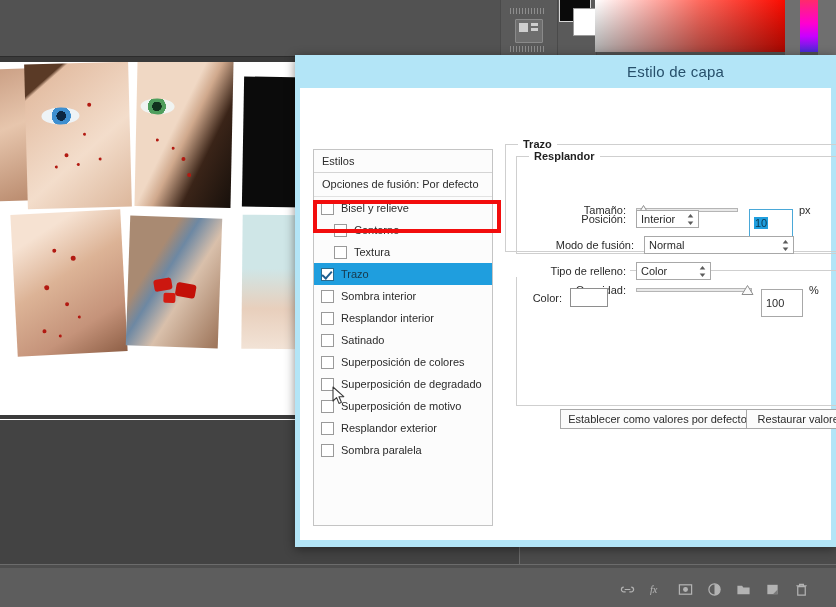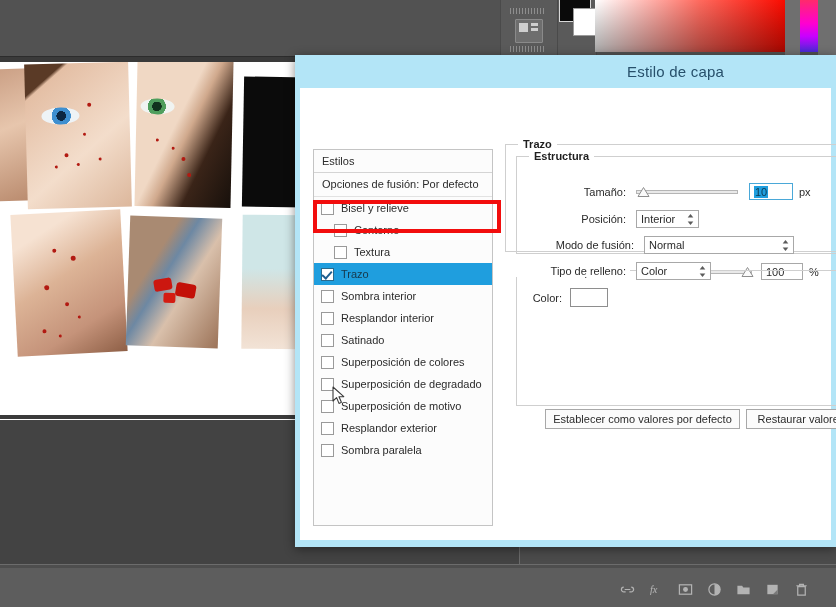--- a/index.html
+++ b/index.html
@@ -90,22 +90,22 @@
   
   .cursor{position:absolute;left:332px;top:386px;width:14px;height:19px;z-index:45;}
   .group-box{position:absolute;border:1px solid #cfcfcf;}
   .group-title{position:absolute;background:#ffffff;padding:0 5px;font-weight:bold;color:#1f1f1f;font-size:11px;}
   .row{position:absolute;display:flex;align-items:center;}
   .row-label{text-align:right;color:#2b2b2b;white-space:nowrap;}
   .slider{position:relative;height:10px;}
   .slider .track{position:absolute;left:0;top:3px;width:100%;height:4px;background:#e9e9e9;border:1px solid #b5b5b5;box-sizing:border-box;}
   .slider .thumb{position:absolute;top:0px;width:13px;height:10px;}
   .num-field{
-    height:17px;border:1px solid #a8a8a8;background:#ffffff;
-    display:flex;align-items:center;padding:0 4px;box-sizing:border-box;color:#2b2b2b;
+    height:28px;border:1px solid #a8a8a8;background:#ffffff;
+    display:flex;align-items:center;padding:0 4px;box-sizing:border-box;color:#2b2b2b;margin-top:26px;
   }
   .num-field.sel{border-color:#4aa8d8;}
   .num-field .selnum{background:#1f9ede;color:#0c3a52;padding:0 1px;}
   .unit{color:#2b2b2b;margin-left:6px;}
   .select{
     height:18px;border:1px solid #a8a8a8;background:#ffffff;
     display:flex;align-items:center;padding:0 4px;box-sizing:border-box;
     color:#2b2b2b;position:relative;
   }
   .spin{position:absolute;right:4px;top:2px;width:7px;height:13px;}
@@ -286,21 +286,21 @@
           </div>
         </div>
     </div>
 
     <div>
 
       <div class="group-box" style="left:205px;top:56px;width:330px;height:106px;"></div>
       <div class="group-title" style="left:218px;top:50px;">Trazo</div>
 
       <div class="group-box" style="left:216px;top:68px;width:319px;height:96px;"></div>
-      <div class="group-title" style="left:229px;top:62px;">Estructura</div>
+      <div class="group-title" style="left:229px;top:62px;">Resplandor</div>
 
       <div class="row" style="left:216px;top:95px;width:320px;">
         <div class="row-label" style="width:110px;">Tamaño:</div>
         <div class="slider" style="margin-left:10px;width:102px;">
           <div class="track"></div>
           <div class="thumb" id="size-thumb" style="left: calc(7% - 6px);">
             <svg viewBox="0 0 13 10" width="13" height="10">
                 <path d="M6.5 0.5 L12 9.5 H1 Z" fill="#fbfbfb" stroke="#8e8e8e" stroke-width="1"></path>
               </svg>
           </div>
@@ -359,21 +359,21 @@
               <path d="M3.5 12 L6.3 8.4 H0.7 Z" fill="#5b5b5b"></path>
           </svg>
         </div>
       </div>
 
       <div class="row" style="left:220px;top:200px;width:180px;">
         <div class="row-label" style="width:42px;">Color:</div>
         <div class="color-swatch" id="color-swatch" style="margin-left: 8px; background: rgb(255, 255, 255);"></div>
       </div>
 
-      <div class="btn" style="left:245px;top:321px;width:195px;">
+      <div class="btn" style="left:260px;top:321px;width:195px;">
         <span>Establecer como valores por defecto</span>
       </div>
       <div class="btn" style="left:446px;top:321px;width:110px;">
         <span>Restaurar valores</span>
       </div>
 
     </div>
   </div>
 </div>
 

